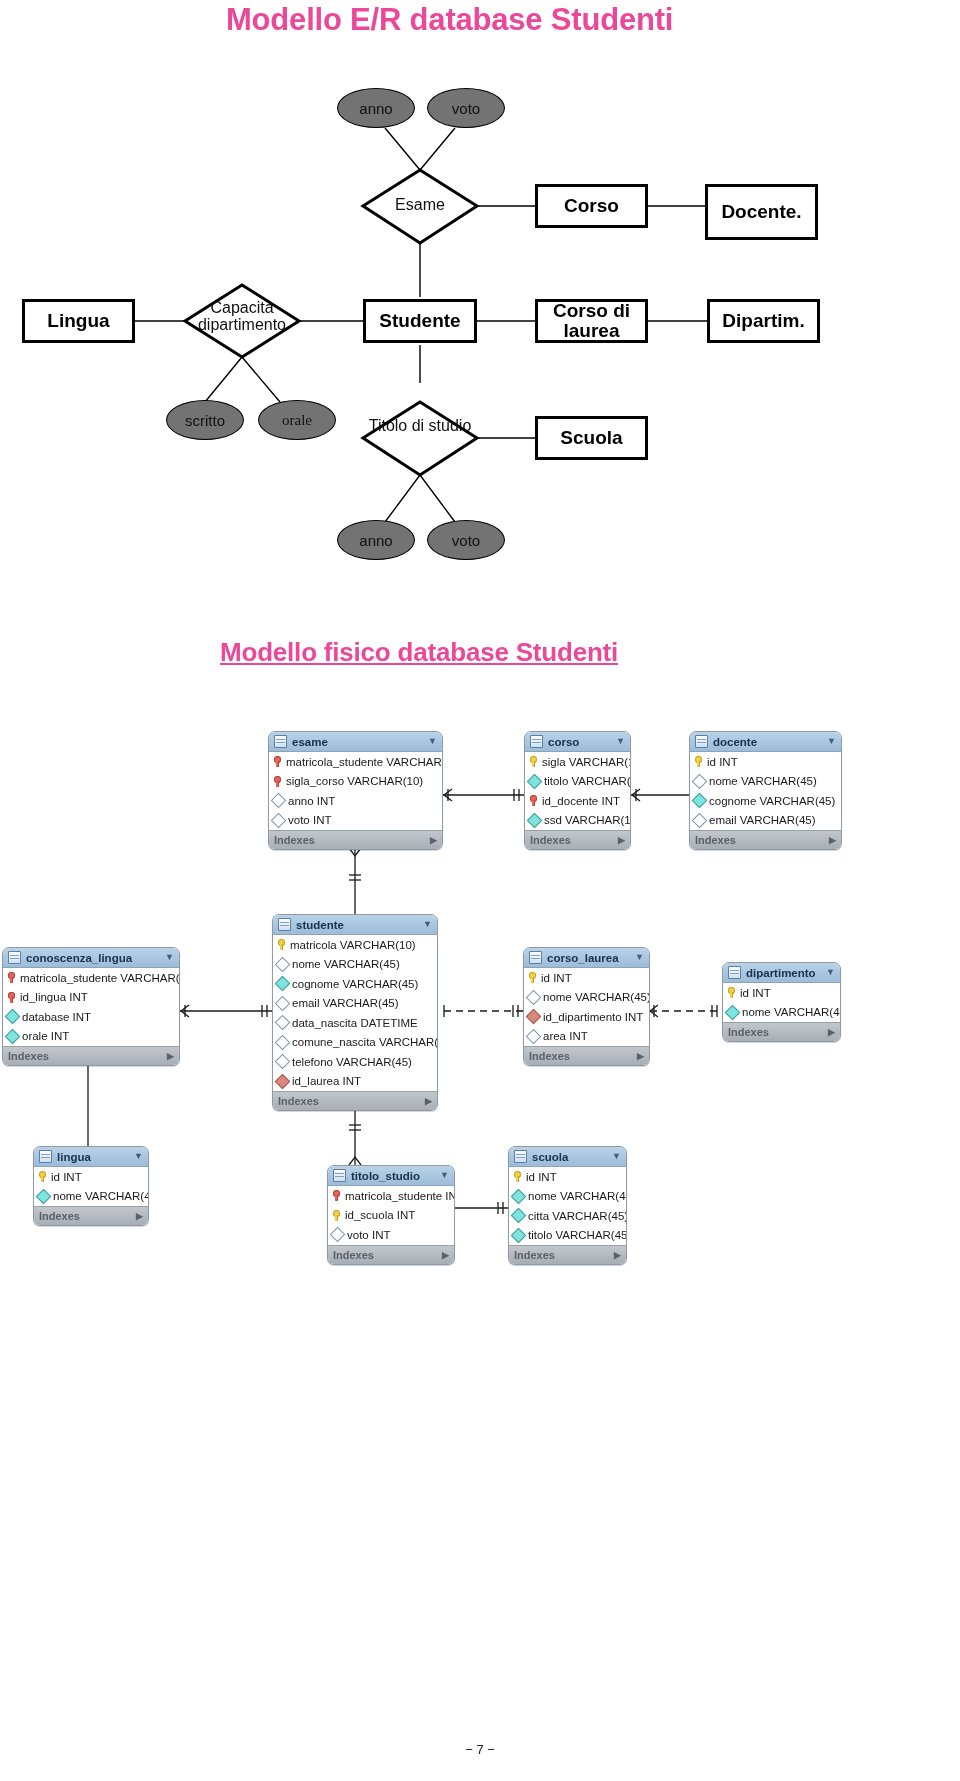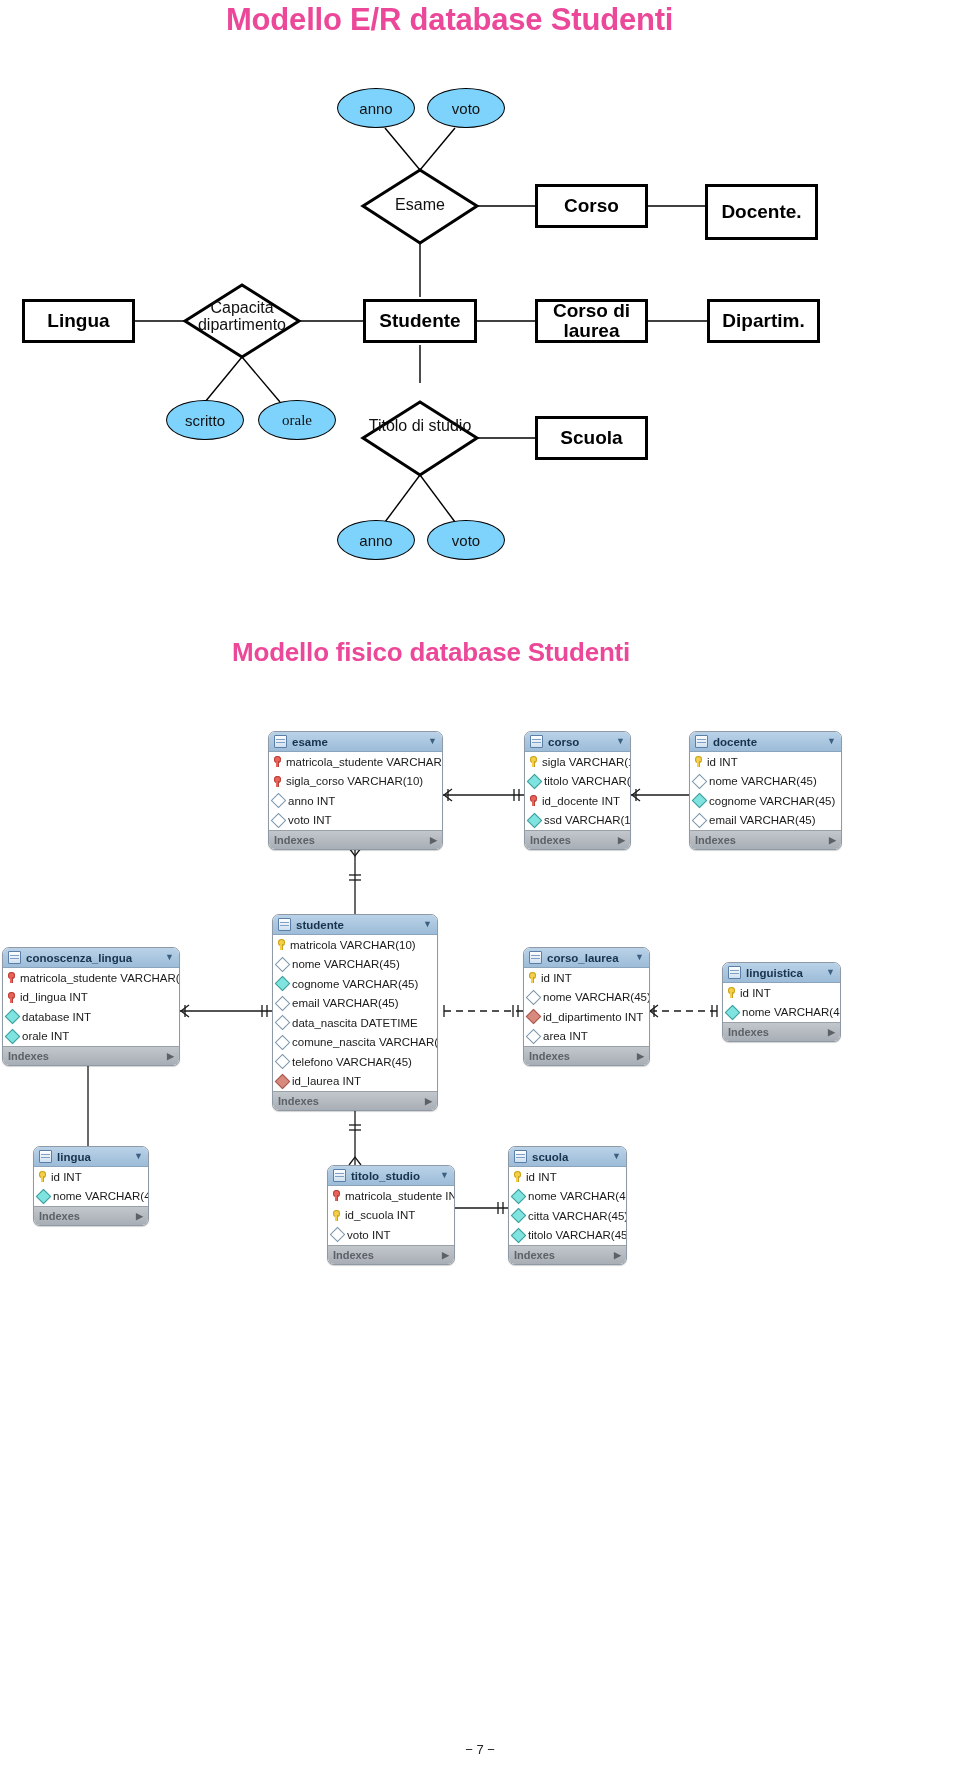--- a/index.html
+++ b/index.html
@@ -8,32 +8,32 @@
     font-family:"Liberation Sans", sans-serif;
     position:relative;overflow:hidden;
   }
   
   .doc-title{
     position:absolute;font-weight:bold;color:#ec4899;
     font-family:"Liberation Sans", sans-serif;
     white-space:nowrap;
   }
   #title-er{left:226px;top:2px;font-size:31px;letter-spacing:-0.2px;}
-  #title-fisico{left:232px;top:637px;font-size:26px;letter-spacing:-0.2px;}
+  #title-fisico{left:220px;top:637px;font-size:26px;letter-spacing:-0.2px;text-decoration:underline;}
 
   
   #er{position:absolute;left:0;top:60px;width:960px;height:520px;}
   #er svg{position:absolute;left:0;top:0;}
   .er-node{position:absolute;box-sizing:border-box;display:flex;align-items:center;justify-content:center;text-align:center;}
   .er-entity{
     border:3px solid #000;background:#fff;
     font-weight:bold;font-size:19px;color:#000;line-height:1.05;
   }
   .er-attr{
-    border:1.6px solid #000;border-radius:50%;background:#7dd3fc;
+    border:1.6px solid #000;border-radius:50%;background:#737373;
     font-size:15px;color:#111;
   }
   .er-rel-label{
     position:absolute;font-size:16px;color:#111;text-align:center;
     line-height:1.08;white-space:nowrap;
   }
 
   
   #fisico{position:absolute;left:0;top:700px;width:960px;height:1040px;}
   #fisico svg.links{position:absolute;left:0;top:0;}
@@ -460,21 +460,21 @@
       </div>
     <div class="tbl-ft">
         <span>Indexes</span>
         <span class="arrow">▶</span>
       </div>
   </div>
 
   <div class="tbl" id="t-dip" style="left:722px;top:262px;width:119px;">
     <div class="tbl-hd">
       <span class="tbl-ico"></span>
-      <span>linguistica</span>
+      <span>dipartimento</span>
       <span class="caret">▼</span>
     </div>
     <div class="col">
         <span class="g key pk">
           <i></i>
           <b></b>
         </span>
         <span class="col-txt">id INT</span>
       </div>
     <div class="col">

